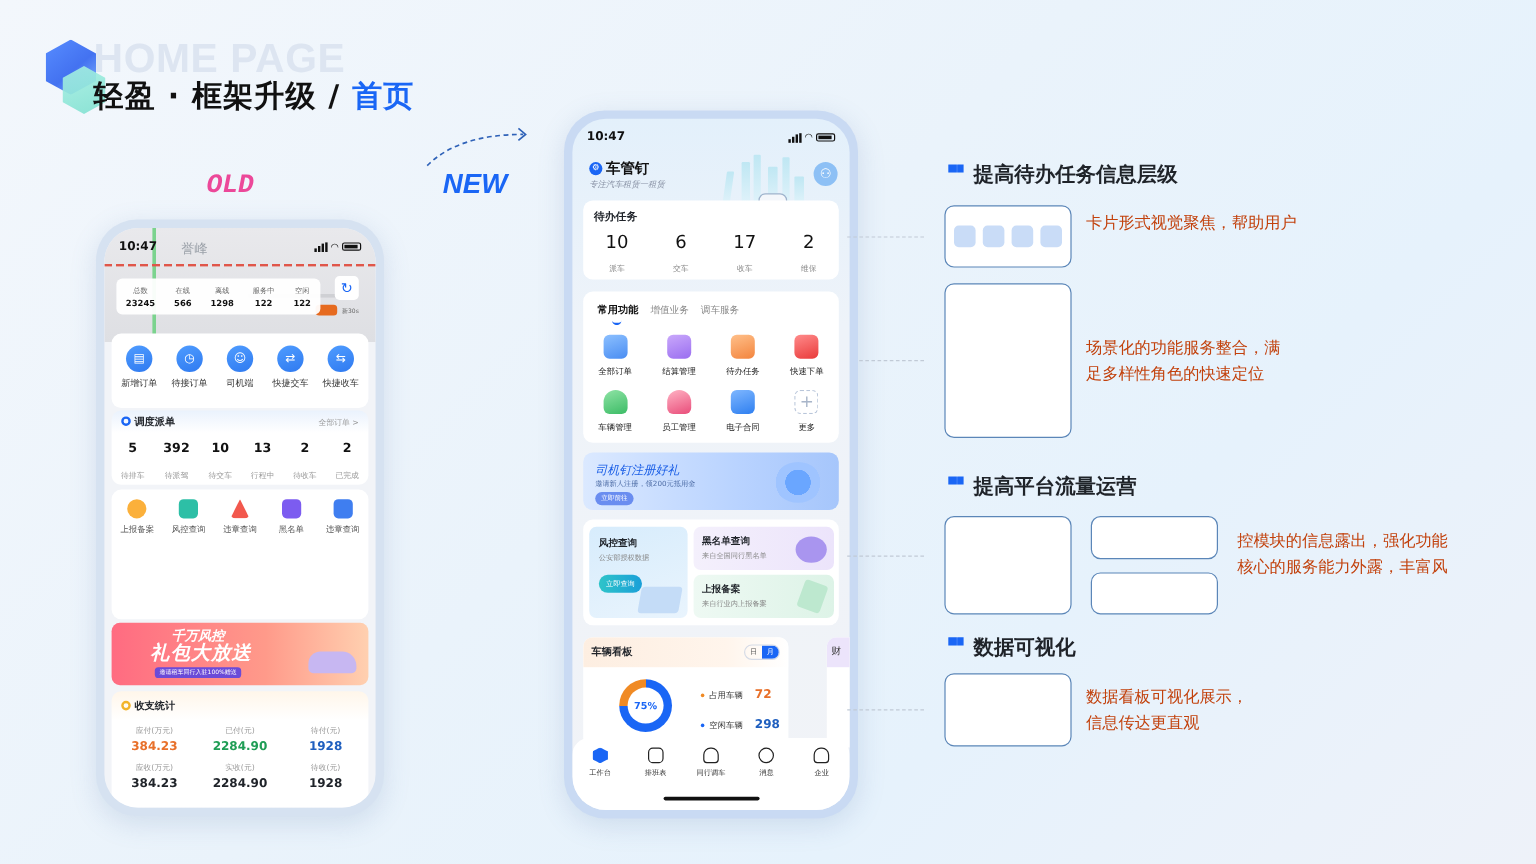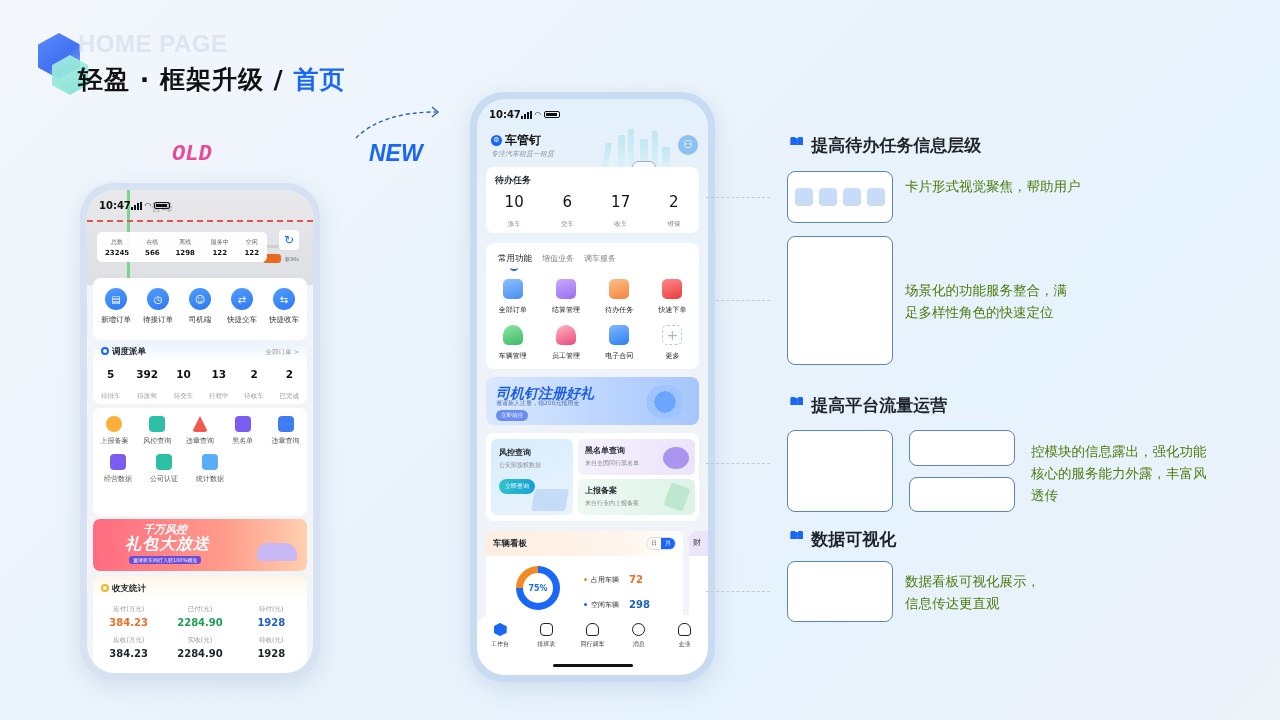--- a/index.html
+++ b/index.html
@@ -1,31 +1,31 @@
 <!DOCTYPE html>
 <html><head>
 <meta charset="utf-8">
 <style>
 *{box-sizing:border-box;margin:0;padding:0}
 body{width:1280px;height:720px;overflow:hidden;font-family:"DejaVu Sans","Liberation Sans",sans-serif;background:linear-gradient(135deg,#f3f7fc 0%,#eaf3fb 45%,#e6f2fc 70%,#eef2f9 100%);position:relative;color:#1f2329}
 .abs{position:absolute}
 
 .hex{left:38px;top:33px;width:42px;height:46px;background:linear-gradient(140deg,#4f87ff,#3a6bf0 55%,#7fb2ff);clip-path:polygon(50% 0,100% 25%,100% 75%,50% 100%,0 75%,0 25%);opacity:.95}
 .hex2{left:52px;top:55px;width:36px;height:40px;background:linear-gradient(160deg,#a7f0e3,#7fe0d0);clip-path:polygon(50% 0,100% 25%,100% 75%,50% 100%,0 75%,0 25%);opacity:.9}
-.hp-title{left:78px;top:32px;font-family:"Liberation Sans",sans-serif;font-weight:900;font-size:24px;letter-spacing:.5px;color:#dde5f1;line-height:1}
+.hp-title{left:78px;top:32px;font-family:"Liberation Sans",sans-serif;font-weight:900;font-size:34px;letter-spacing:.5px;color:#dde5f1;line-height:1}
 .cn-title{left:78px;top:66px;font-size:25px;font-weight:900;color:#111;line-height:1.1;letter-spacing:1px}
 .cn-title .blue{color:#1a66f5}
 .old-label{left:172px;top:142px;font-family:Liberation Mono, monospace;font-weight:900;font-style:italic;font-size:22px;color:#ec4899}
 .new-label{left:369px;top:140px;font-family:"Liberation Sans",sans-serif;font-weight:900;font-style:italic;font-size:23px;color:#1a66f5}
 
 .phone{border-radius:34px;background:#d6e2f1;padding:7px;box-shadow:0 6px 22px rgba(90,120,170,.18)}
 .screen{width:100%;height:100%;border-radius:28px;overflow:hidden;position:relative;background:#f2f4f8}
 .old-phone{left:80px;top:183px;width:240px;height:497px}
 .new-phone{left:470px;top:92px;width:245px;height:590px;background:#c9daf3}
-.status{display:flex;justify-content:flex-start;align-items:center;padding:10px 12px 0 12px;font-size:10px;font-weight:bold;color:#111}
+.status{display:flex;justify-content:space-between;align-items:center;padding:10px 12px 0 12px;font-size:10px;font-weight:bold;color:#111}
 .sicons{display:flex;gap:3px;align-items:center}
 .bars{display:flex;gap:1px;align-items:flex-end}
 .bars i{display:block;width:2px;background:#111}
 .batt{width:16px;height:7px;border:1px solid #111;border-radius:2px;position:relative}
 .batt:after{content:"";position:absolute;left:1px;top:1px;right:2px;bottom:1px;background:#111}
 
 .map{position:absolute;left:0;top:0;width:100%;height:95px;background:linear-gradient(180deg,#e9e9ec,#dedfe3)}
 .map .road{position:absolute;background:#cfd0d4}
 .map-stats{position:absolute;left:10px;top:42px;width:170px;height:30px;background:rgba(255,255,255,.95);border-radius:5px;display:flex;justify-content:space-around;align-items:center;font-size:6px;color:#666;text-align:center}
 .map-stats b{display:block;color:#111;font-size:7px;margin-top:2px}
@@ -56,38 +56,38 @@
 .slogan{position:absolute;left:14px;top:50px;font-size:7px;color:#8a93a6;font-style:italic}
 .city{position:absolute;right:18px;top:26px;width:90px;height:44px}
 .city i{position:absolute;bottom:0;background:linear-gradient(180deg,#bfe7f3,#dff2fa);border-radius:1px}
 .avatar{position:absolute;right:10px;top:36px;width:20px;height:20px;border-radius:50%;background:#8dc0f5;color:#fff;font-size:11px;text-align:center;line-height:20px}
 .card{position:absolute;left:9px;right:9px;background:#fff;border-radius:8px}
 .todo-title{font-size:9px;font-weight:bold;padding:7px 0 0 9px}
 .todo-nums{display:flex;justify-content:space-around;margin-top:6px;text-align:center}
 .todo-nums b{display:block;font-size:15px;font-weight:500;color:#111}
 .todo-nums span{font-size:6.5px;color:#888}
 .tabs{display:flex;gap:10px;align-items:baseline;padding:10px 0 0 12px;font-size:8px;color:#888}
-.tabs .act{font-weight:normal;color:#111;font-size:8.5px;position:relative}
+.tabs .act{font-weight:bold;color:#111;font-size:8.5px;position:relative}
 .tabs .act:after{content:"";position:absolute;left:12px;bottom:-6px;width:8px;height:3px;border-bottom:2px solid #1a66f5;border-radius:0 0 6px 6px}
 .fgrid{display:grid;grid-template-columns:repeat(4,1fr);row-gap:10px;margin-top:14px}
 .fi{display:flex;flex-direction:column;align-items:center;font-size:7px;color:#222}
 .fico{width:20px;height:20px;border-radius:5px;margin-bottom:6px}
 .promo{position:absolute;left:9px;right:9px;top:278px;height:48px;border-radius:8px;background:linear-gradient(90deg,#dbe9ff,#b9d3ff 60%,#a6c6fb);overflow:hidden}
-.promo .pt{position:absolute;left:10px;top:8px;font-size:14px;font-weight:700;font-style:italic;color:#1a5ee6}
+.promo .pt{position:absolute;left:10px;top:8px;font-size:10px;font-weight:400;font-style:italic;color:#1a5ee6}
 .promo .ps{position:absolute;left:10px;top:22px;font-size:6px;color:#4f6ea7}
 .promo .pb{position:absolute;left:10px;top:33px;font-size:5.5px;color:#fff;background:#6a8df0;padding:2px 5px;border-radius:6px}
 .risk-wrap{position:absolute;left:9px;right:9px;top:334px;height:88px;background:#fff;border-radius:8px}
 .rk-big{position:absolute;left:5px;top:6px;width:82px;height:76px;border-radius:6px;background:linear-gradient(160deg,#d7ecfc,#e9f4fd)}
 .rk-big .t{position:absolute;left:8px;top:8px;font-size:8px;font-weight:bold}
 .rk-big .s{position:absolute;left:8px;top:22px;font-size:6px;color:#888}
 .rk-big .b{position:absolute;left:8px;top:40px;font-size:6px;color:#fff;background:linear-gradient(90deg,#2ec4c9,#1a9fd8);padding:3px 6px;border-radius:8px}
 .rk-s{position:absolute;left:92px;width:117px;height:36px;border-radius:6px}
 .rk-s .t{position:absolute;left:7px;top:6px;font-size:8px;font-weight:bold}
 .rk-s .s{position:absolute;left:7px;top:20px;font-size:6px;color:#888}
-.board{position:absolute;left:9px;top:432px;width:197px;height:92px;background:#fff;border-radius:8px;overflow:hidden}
+.board{position:absolute;left:9px;top:432px;width:171px;height:92px;background:#fff;border-radius:8px;overflow:hidden}
 .board-head{height:25px;background:linear-gradient(90deg,#fdeee1,#fff5ec 70%,#fff);display:flex;justify-content:space-between;align-items:center;padding:0 7px;font-size:8.5px;font-weight:bold}
 .toggle{display:flex;border:1px solid #d6dbe6;border-radius:8px;overflow:hidden;font-size:6px;font-weight:normal}
 .toggle span{padding:1px 4px;color:#555}
 .toggle span.on{background:#1a66f5;color:#fff}
 .donut{position:absolute;left:30px;top:35px;width:44px;height:44px;border-radius:50%;background:conic-gradient(#1a66f5 0 75%,#f08a24 75% 100%);display:flex;align-items:center;justify-content:center}
 .donut:after{content:"";position:absolute;left:7px;top:7px;right:7px;bottom:7px;background:#fff;border-radius:50%}
 .donut span{position:relative;z-index:1;font-size:8px;font-weight:bold;color:#1a66f5}
 .leg{position:absolute;left:98px;font-size:7px;color:#333;display:flex;align-items:center;gap:4px}
 .leg i{width:3px;height:3px;border-radius:50%;display:block}
 .leg b{font-size:10px;margin-left:6px}
@@ -95,21 +95,21 @@
 .peek div{height:25px;background:#ece4fb;font-size:8px;padding:6px 4px;color:#333}
 .tabbar{position:absolute;left:0;right:0;bottom:0;height:60px;background:#fff;border-radius:14px 14px 0 0;display:flex;justify-content:space-around;padding-top:8px}
 .tb{display:flex;flex-direction:column;align-items:center;font-size:6px;color:#333;width:40px}
 .tbi{width:13px;height:13px;border:1.5px solid #222;border-radius:4px;margin-bottom:4px}
 .tbi.act{background:#1a66f5;border-color:#1a66f5;clip-path:polygon(50% 0,100% 25%,100% 75%,50% 100%,0 75%,0 25%)}
 .homebar{position:absolute;left:50%;bottom:8px;width:80px;height:3px;margin-left:-40px;background:#111;border-radius:2px}
 
 .ann-h{font-size:17px;font-weight:bold;color:#1f2329;display:flex;align-items:center;gap:8px}
 .quote{font-family:"Liberation Serif",serif;font-size:34px;font-weight:900;color:#1a66f5;line-height:20px;height:18px;overflow:hidden;letter-spacing:-3px}
 .box{position:absolute;border:1.2px solid #5b86b8;border-radius:8px;background:#fff}
-.ann-p{position:absolute;font-size:13.5px;color:#4d7c0f;line-height:22px}
+.ann-p{position:absolute;font-size:13.5px;color:#c2410c;line-height:22px}
 .sq{width:18px;height:18px;border-radius:4px;background:#c9dcf7;display:inline-block}
 .dash{position:absolute;height:0;border-top:1.5px dashed #c1cad6}
 </style>
 </head>
 <body>
 
 <div class="abs hex"></div>
 <div class="abs hex2"></div>
 <div class="abs hp-title">HOME PAGE</div>
 <div class="abs cn-title"><span>轻盈 · 框架升级 / </span><span class="blue">首页</span></div>
@@ -206,34 +206,20 @@
             <div class="rico" style="background:#f2584d;clip-path:polygon(50% 0,100% 100%,0 100%)"></div>
             <span>违章查询</span>
           </div>
         <div class="ri">
             <div class="rico" style="background:#7c5cf0"></div>
             <span>黑名单</span>
           </div>
         <div class="ri">
             <div class="rico" style="background:#3f7ef0"></div>
             <span>违章查询</span>
-          </div>
-      </div>
-      <div style="display:flex;margin-top:8px;padding-left:2px">
-        <div class="ri" style="margin:0 3px">
-            <div class="rico" style="background:#7c5cf0"></div>
-            <span>经营数据</span>
-          </div>
-        <div class="ri" style="margin:0 3px">
-            <div class="rico" style="background:#2dbfa6"></div>
-            <span>公司认证</span>
-          </div>
-        <div class="ri" style="margin:0 3px">
-            <div class="rico" style="background:#5aaef5"></div>
-            <span>统计数据</span>
           </div>
       </div>
     </div>
 
     <div class="banner-old" style="top:329px">
       <div class="t1">千万风控</div>
       <div class="t2">礼包大放送</div>
       <div class="t3">邀请租车同行入驻100%赠送</div>
       <div class="abs" style="right:10px;top:24px;width:40px;height:18px;border-radius:10px 12px 4px 4px;background:#c7b7f2"></div>
     </div>
@@ -458,21 +444,20 @@
 <div class="abs ann-h" style="left:788px;top:394px">
     <span class="quote">❝</span>
     <span>提高平台流量运营</span>
   </div>
 <div class="box" style="left:787px;top:430px;width:106px;height:82px"></div>
 <div class="box" style="left:909px;top:430px;width:106px;height:36px"></div>
 <div class="box" style="left:909px;top:477px;width:106px;height:35px"></div>
 <div class="ann-p" style="left:1031px;top:440px">
     <div>控模块的信息露出，强化功能</div>
     <div>核心的服务能力外露，丰富风</div>
-    <div>透传</div>
   </div>
 
 <div class="abs ann-h" style="left:788px;top:528px">
     <span class="quote">❝</span>
     <span>数据可视化</span>
   </div>
 <div class="box" style="left:787px;top:561px;width:106px;height:61px"></div>
 <div class="ann-p" style="left:905px;top:570px">
     <div>数据看板可视化展示，</div>
     <div>信息传达更直观</div>

